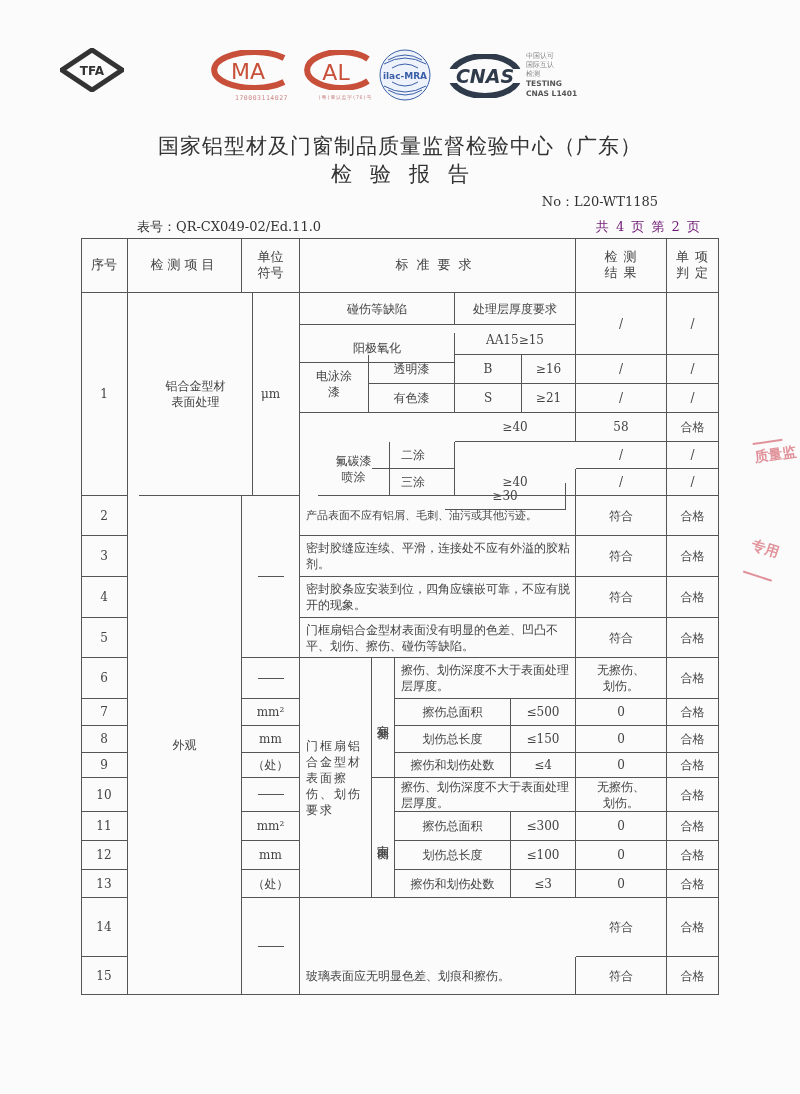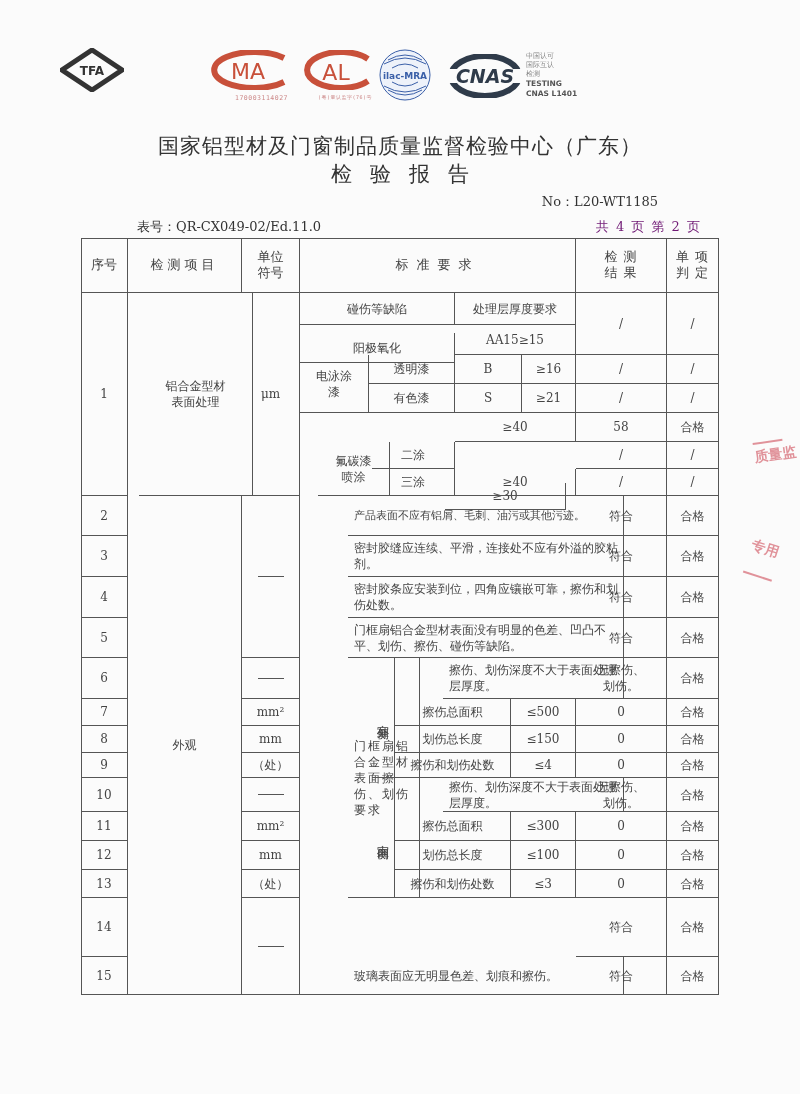--- a/index.html
+++ b/index.html
@@ -27,21 +27,21 @@
   .page-info { right: 100px; top: 218px; font-size: 13px; color: #701a75; word-spacing: 3px; }
   
   .tbl { left: 81px; top: 238px; width: 638px; height: 590px; }
   .cell {
     position: absolute; box-sizing: border-box;
     border-right: 1.2px solid #555; border-bottom: 1.2px solid #555;
     display: flex; align-items: center; justify-content: center;
     text-align: center; font-size: 12px; line-height: 16px; color: #444;
     padding: 0 3px;
   }
-  .cell.left { justify-content: flex-start; text-align: left; padding-left: 6px; margin-left: 48px; }
+  .cell.left { justify-content: flex-start; text-align: left; padding-left: 6px; }
   .cell.hdr { font-size: 13px; letter-spacing: 4px; }
   .frame { position: absolute; box-sizing: border-box; border: 1.5px solid #555; left: 0; top: 0; width: 638px; height: 757px; pointer-events: none; }
   .vert { writing-mode: vertical-rl; letter-spacing: 2px; }
   .dash { display: inline-block; width: 26px; border-top: 1px solid #555; }
   .stamp { color: #d8707a; font-family: "DejaVu Sans", sans-serif; font-size: 14px; font-weight: bold; opacity: 0.75; }
 </style>
 </head>
 <body>
 
 <div class="abs logo-tfa">
@@ -163,21 +163,21 @@
   <div class="cell left" style="left:219px;top:258px;width:276px;height:40px;font-size:11px;">产品表面不应有铝屑、毛刺、油污或其他污迹。</div>
   <div class="cell" style="left:495px;top:258px;width:91px;height:40px;">符合</div>
   <div class="cell" style="left:586px;top:258px;width:52px;height:40px;">合格</div>
 
   <div class="cell" style="left:0;top:298px;width:47px;height:41px;">3</div>
   <div class="cell left" style="left:219px;top:298px;width:276px;height:41px;">密封胶缝应连续、平滑，连接处不应有外溢的胶粘剂。</div>
   <div class="cell" style="left:495px;top:298px;width:91px;height:41px;">符合</div>
   <div class="cell" style="left:586px;top:298px;width:52px;height:41px;">合格</div>
 
   <div class="cell" style="left:0;top:339px;width:47px;height:41px;">4</div>
-  <div class="cell left" style="left:219px;top:339px;width:276px;height:41px;">密封胶条应安装到位，四角应镶嵌可靠，擦伤和划伤处数。</div>
+  <div class="cell left" style="left:219px;top:339px;width:276px;height:41px;">密封胶条应安装到位，四角应镶嵌可靠，不应有脱开的现象。</div>
   <div class="cell" style="left:495px;top:339px;width:91px;height:41px;">符合</div>
   <div class="cell" style="left:586px;top:339px;width:52px;height:41px;">合格</div>
 
   <div class="cell" style="left:0;top:380px;width:47px;height:40px;">5</div>
   <div class="cell left" style="left:219px;top:380px;width:276px;height:40px;">门框扇铝合金型材表面没有明显的色差、凹凸不平、划伤、擦伤、碰伤等缺陷。</div>
   <div class="cell" style="left:495px;top:380px;width:91px;height:40px;">符合</div>
   <div class="cell" style="left:586px;top:380px;width:52px;height:40px;">合格</div>
 
   <div class="cell left" style="left:219px;top:420px;width:72px;height:240px;letter-spacing:2px;font-size:12px;">门框扇铝合金型材表面擦伤、划伤要求</div>
   <div class="cell" style="left:291px;top:420px;width:23px;height:120px;">

